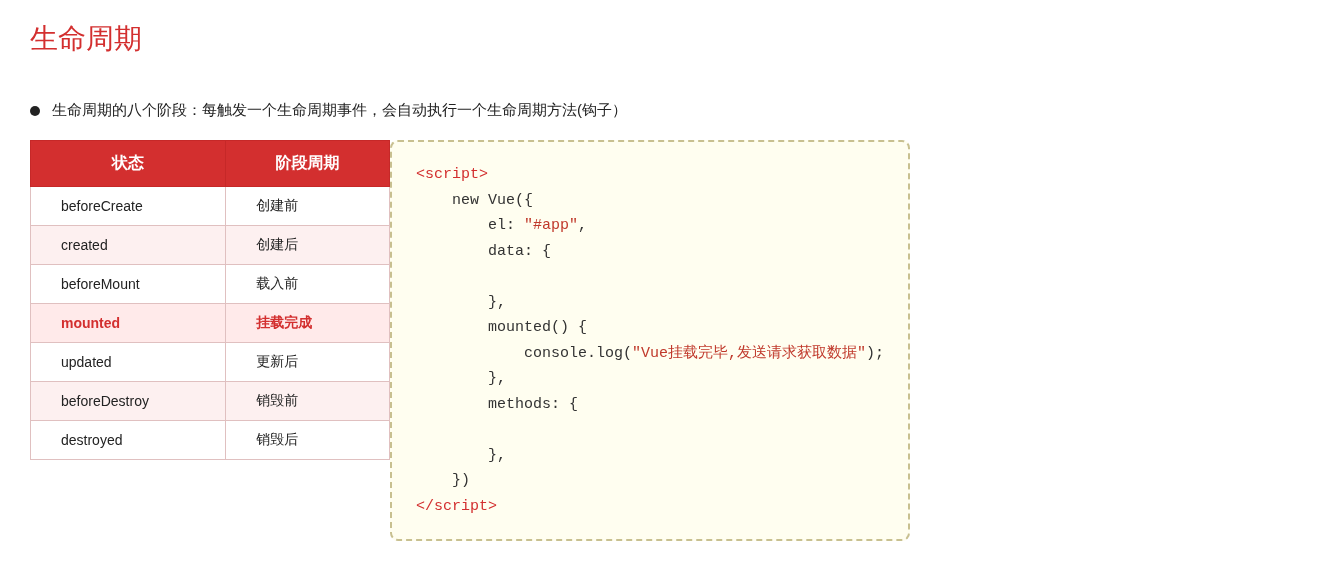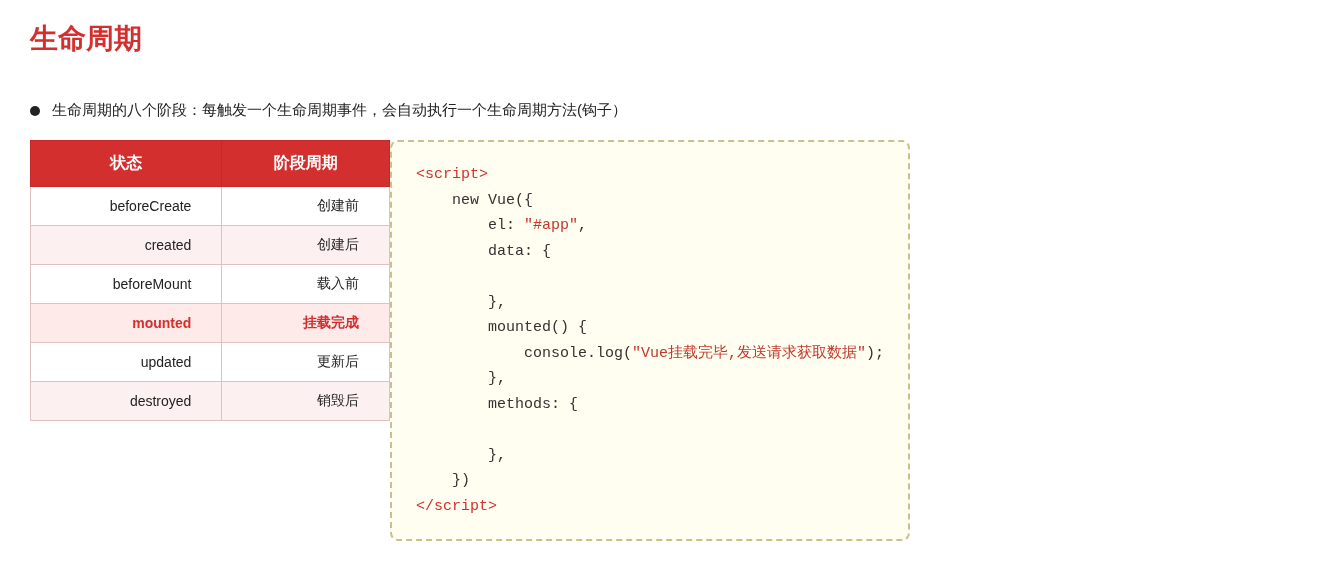--- a/index.html
+++ b/index.html
@@ -4,21 +4,21 @@
   <style>
     * { box-sizing: border-box; margin: 0; padding: 0; }
     body {
       font-family: "PingFang SC", "Microsoft YaHei", "Hiragino Sans GB", sans-serif;
       background: #fff;
       padding: 20px 30px;
       color: #222;
     }
     .page-title {
       font-size: 28px;
-      font-weight: bold;
+      font-weight: normal;
       color: #d32f2f;
       margin-bottom: 18px;
     }
     .bullet-point {
       display: flex;
       align-items: flex-start;
       margin-bottom: 20px;
       font-size: 15px;
       color: #222;
       margin-top: 43px;
@@ -45,21 +45,21 @@
       background: #d32f2f;
       color: #fff;
       font-size: 16px;
       font-weight: bold;
       padding: 12px 30px;
       text-align: center;
       border: 1px solid #c62828;
     }
     .lifecycle-table tbody tr td {
       padding: 10px 30px;
-      text-align: right;
+      text-align: left;
       border: 1px solid #e0c0c0;
       font-size: 14px;
       background: #fff;
       color: #222;
     }
     .lifecycle-table tbody tr:nth-child(even) td {
       background: #fdf0f0;
     }
     .lifecycle-table tbody tr.highlight td {
       background: #ffeaea;
@@ -119,20 +119,24 @@
         </tr>
         <tr class="highlight">
           <td class="state-cell">mounted</td>
           <td>挂载完成</td>
         </tr>
         <tr>
           <td class="state-cell">updated</td>
           <td>更新后</td>
         </tr>
         <tr>
+          <td class="state-cell">beforeDestroy</td>
+          <td>销毁前</td>
+        </tr>
+        <tr>
           <td class="state-cell">destroyed</td>
           <td>销毁后</td>
         </tr>
       </tbody>
   </table>
 
   <div class="code-block" id="code-block">
   <div class="code-line"><span class="tag">&lt;script&gt;</span></div>
       <div class="code-line">    <span class="key">new Vue({</span></div>
       <div class="code-line">        <span class="key">el: </span><span class="string">"#app"</span><span class="key">,</span></div>

